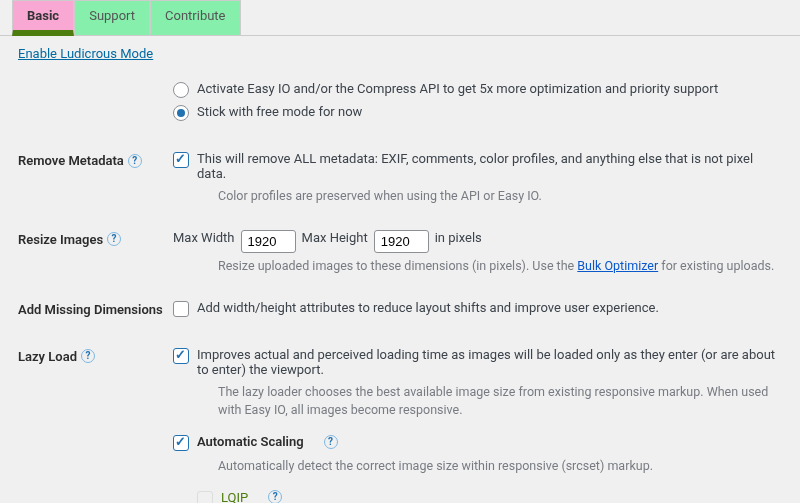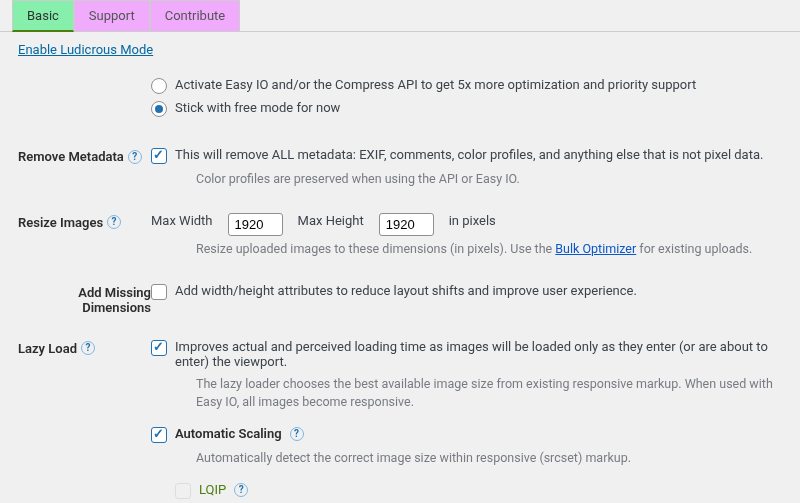--- a/index.html
+++ b/index.html
@@ -17,58 +17,58 @@
     border-bottom: 1px solid #ccc;
     background: #f0f0f1;
     padding-left: 12px;
   }
   .tab {
     padding: 7px 14px;
     font-size: 13px;
     color: #555;
     border: 1px solid #ccc;
     border-bottom: none;
-    background: #f0abfc;
+    background: #86efac;
     margin-right: 0;
     cursor: pointer;
   }
   .tab.active {
-    background: #86efac;
-    border-bottom: 2px solid #4d7c0f;
+    background: #f9a8d4;
+    border-bottom: 6px solid #4d7c0f;
     margin-bottom: -1px;
     color: #333;
+    font-weight: bold;
   }
   .link-row {
     padding: 10px 0 20px 18px;
   }
   .link {
     color: #0369a1;
     text-decoration: underline;
     font-size: 13px;
     cursor: pointer;
   }
   .form-area {
     padding: 0 18px;
   }
   .row {
     display: flex;
     align-items: flex-start;
     margin-bottom: 24px;
   }
   .lbl {
-    width: 133px;
+    width: 155px;
     flex-shrink: 0;
     font-weight: 600;
     color: #2c2c2c;
     font-size: 13px;
     padding-top: 2px;
     display: flex;
     align-items: center;
     gap: 4px;
-    text-align: right;
   }
   .ctl {
     flex: 1;
     font-size: 13px;
   }
   .opt {
     display: flex;
     align-items: flex-start;
     gap: 8px;
     margin-bottom: 6px;
@@ -114,21 +114,21 @@
     border-color: #ddd;
     cursor: default;
   }
   .numinput {
     width: 55px;
     padding: 3px 6px;
     border: 1px solid #8c8f94;
     border-radius: 3px;
     font-size: 13px;
     text-align: left;
-    margin: 0 15px;
+    margin: 0 6px;
   }
   .help-icon {
     display: inline-flex;
     align-items: center;
     justify-content: center;
     width: 14px; height: 14px;
     border: 1px solid #7eb8e1;
     color: #2271b1;
     border-radius: 50%;
     font-size: 10px;
@@ -136,22 +136,22 @@
     cursor: help;
     line-height: 1;
   }
   .sub {
     margin-top: 14px;
   }
   .subtitle {
     font-weight: 600;
     color: #2c2c2c;
     display: inline-flex;
-    align-items: flex-end;
-    gap: 8px;
+    align-items: center;
+    gap: 20px;
   }
   .inline-link {
     color: #0a58ca;
     text-decoration: underline;
     cursor: pointer;
   }
   .dim { color: #4d7c0f; font-weight: 400; }
 </style>
 </head>
 <body>

